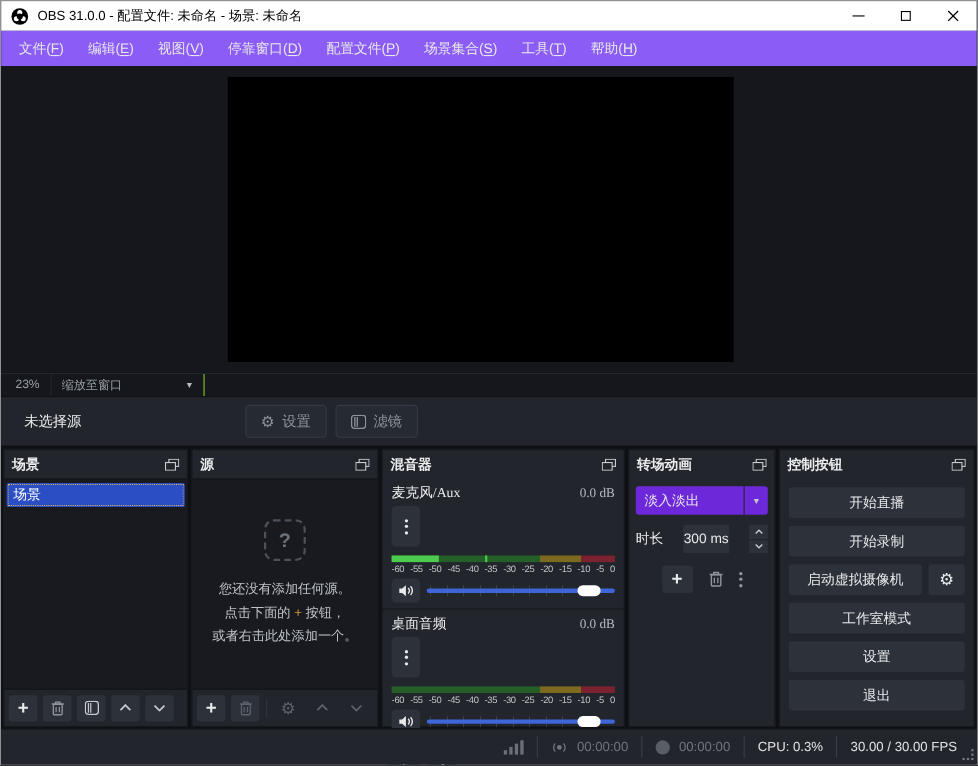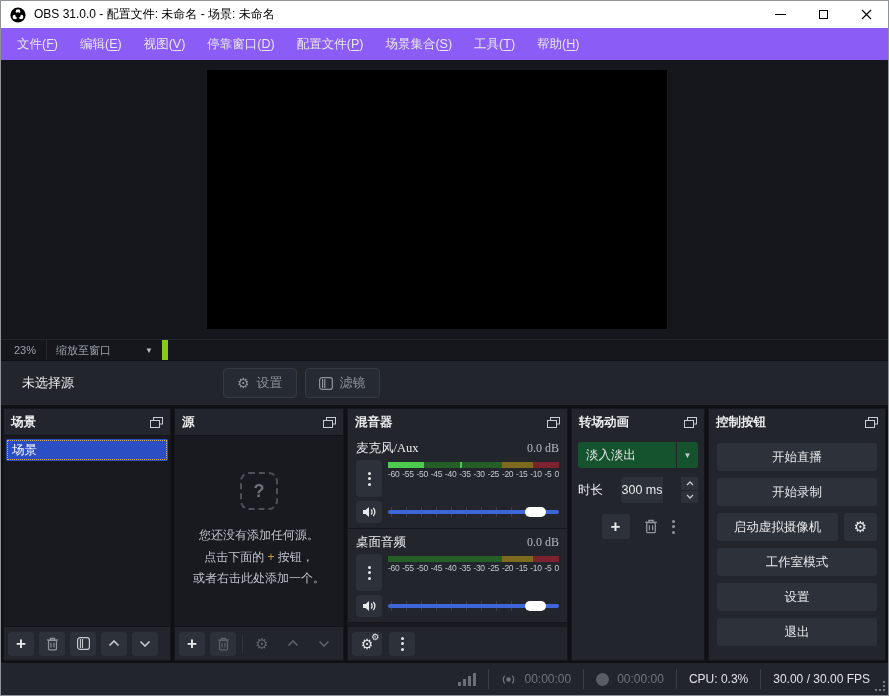--- a/index.html
+++ b/index.html
@@ -26,21 +26,21 @@
   
   .menubar { height:32px; background:#8b5cf6; display:flex; align-items:stretch; padding-left:5px; flex:0 0 auto; }
   .menu-item { display:flex; align-items:center; padding:0 11px; color:#e8e8e8; font-size:12.5px; }
   .menu-item u { text-underline-offset:2px; }
   
   .preview { flex:1 1 auto; position:relative; background:#15171c; }
   .canvas { position:absolute; left:206px; top:10px; width:460px; height:259px; background:#000; }
   
   .zoombar { height:21px; background:#15171c; border-top:1px solid #23262d; display:flex; align-items:center; font-size:11px; color:#9aa0a8; flex:0 0 auto; }
   .zoombar .zl { padding:0 10px 0 13px; }
-  .zoom-select { display:flex; align-items:center; height:100%; border-left:1px solid #23262d; border-right:6px solid #84cc16; padding:0 9px; width:122px; }
+  .zoom-select { display:flex; align-items:center; height:100%; border-left:1px solid #23262d; border-right:1px solid #84cc16; padding:0 9px; width:140px; }
   .zoom-select .arr { margin-left:auto; font-size:8px; color:#b8bcc2; }
   
   .srctoolbar { height:45px; background:#22252c; border-top:1px solid #0f1013; display:flex; align-items:center; position:relative; flex:0 0 auto; }
   .srctoolbar .status { margin-left:21px; font-size:13px; color:#eceded; }
   .srctoolbar .btns { position:absolute; left:222px; display:flex; gap:8px; }
   .tbtn { height:30px; padding:0 13px; display:flex; align-items:center; gap:7px; background:#262a32; border:1px solid #363a44; border-radius:4px; color:#8e929a; font-size:13px; }
   .tbtn .g { font-size:14px; line-height:1; }
   
   .docks { height:257px; display:flex; gap:3px; padding:3px 2px 1px; background:#0f1013; flex:0 0 auto; }
   .panel { background:#22252c; border:1px solid #15171c; display:flex; flex-direction:column; }
@@ -61,41 +61,41 @@
   .dots i { width:3px; height:3px; border-radius:50%; background:currentColor; }
   
   .empty { flex:1; background:#181a20; border-top:1px solid #121419; border-bottom:1px solid #121419; display:flex; flex-direction:column; align-items:center; justify-content:center; text-align:center; color:#c0c4cb; font-size:12px; line-height:21.5px; padding:0 4px; }
   .qbox { width:38px; height:38px; border:2px dashed #4d515a; border-radius:9px; display:flex; align-items:center; justify-content:center; font-size:18px; font-weight:bold; color:#6d717a; margin-bottom:15px; }
   .plus-accent { color:#d29a3a; }
   
   .channel { padding:5px 8px 5px; }
   .channel.second { border-top:1px solid #15171c; }
   .ch-head { display:flex; align-items:baseline; font-size:12.5px; color:#eceded; margin-bottom:3px;font-family:Liberation Serif, serif; }
   .ch-db { margin-left:auto; color:#b6b9bf; font-size:12px; }
-  .ch-row { display:flex; gap:6px; }
+  .ch-row { display:flex; gap:6px;flex-direction:column; }
   .dots-btn { width:26px; height:37px; display:flex; align-items:center; justify-content:center; background:#2d313a; border-radius:4px; color:#e8e9eb; }
   .meter-wrap { flex:1; min-width:0; }
   .meter { height:6px; position:relative; margin-top:2px;
     background:linear-gradient(to right, var(--meter-dim-green) 0 66.6%, var(--meter-dim-yellow) 66.6% 85%, var(--meter-dim-red) 85% 100%); }
   .meter .bright { position:absolute; left:0; top:0; bottom:0; width:0; background:var(--meter-bright); }
   .meter .tick { position:absolute; width:2px; top:0; bottom:0; background:var(--meter-bright); display:none; }
   .scale { display:flex; justify-content:space-between; font-size:8.5px; letter-spacing:-0.3px; color:#c3c6cb; margin-top:1px; white-space:nowrap; }
   .vol-row { display:flex; gap:6px; align-items:center; margin-top:4px; }
   .spk-btn { width:26px; height:22px; display:flex; align-items:center; justify-content:center; background:#2d313a; border-radius:4px; color:#e8e9eb; }
   .slider { flex:1; height:14px; position:relative; }
   .slider .ticks { position:absolute; left:3px; right:3px; top:2px; height:10px;
     background-image:repeating-linear-gradient(to right,#3c4049 0 1px,transparent 1px 15px); }
   .slider .track { position:absolute; left:0; right:0; top:5px; height:4px; background:var(--slider-blue); border-radius:2px; }
   .slider .handle { position:absolute; top:2px; width:21px; height:10px; background:#fff; border-radius:5px; }
   .mixer-rest { flex:1; background:#181a20; border-top:1px solid #15171c; }
   .adv-gear { position:relative; font-size:14px; line-height:1; }
   .adv-gear .small { position:absolute; font-size:9px; right:-6px; top:-4px; }
   
   .trans-body { padding:7px 6px; display:flex; flex-direction:column; }
-  .combo { height:26px; background:#14532d; border-radius:3px; display:flex; align-items:center; font-size:12.5px; color:#e9eaec; }
+  .combo { height:26px; background:#6d28d9; border-radius:3px; display:flex; align-items:center; font-size:12.5px; color:#e9eaec; }
   .combo .lbl { padding-left:8px; }
   .combo .arrow { margin-left:auto; width:22px; align-self:stretch; display:flex; align-items:center; justify-content:center; color:#c6c9ce; font-size:8px; border-left:1px solid #22252c; }
   .dur-row { display:flex; align-items:center; margin-top:9px; gap:18px; }
   .dur-lbl { font-size:12.5px; color:#e9eaec; white-space:nowrap; }
   .spin { flex:1; height:26px; background:#2d313a; border-radius:3px 0 0 3px; display:flex; align-items:center; justify-content:center; font-size:12.5px; color:#e9eaec; }
   .spin-btns { width:17px; display:flex; flex-direction:column; gap:1px; }
   .spin-btn { height:12.5px; background:#2d313a; display:flex; align-items:center; justify-content:center; color:#c6c9ce; }
   .trans-actions { display:flex; justify-content:center; align-items:center; gap:14px; margin-top:11px; }
   .trans-actions .ibtn { width:28px; height:25px; }
   

